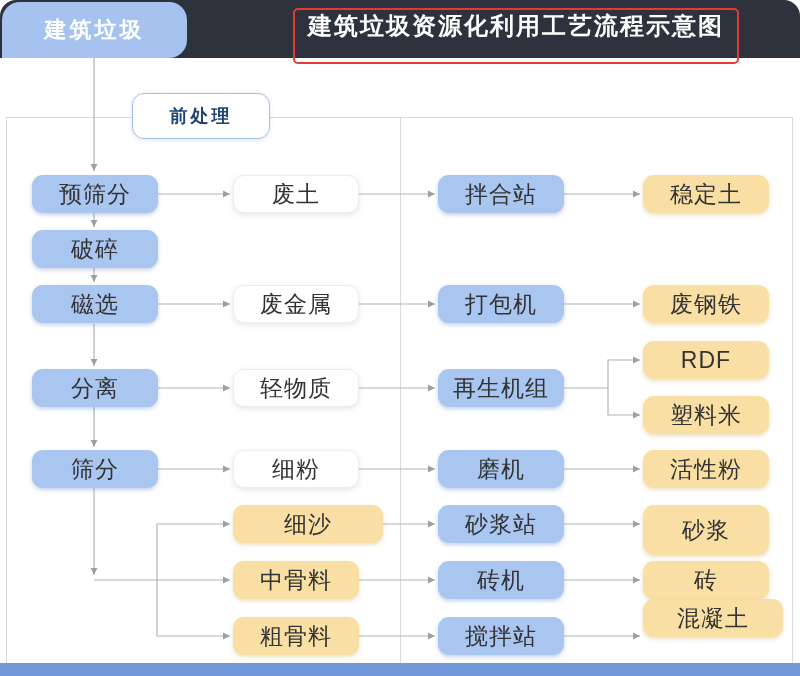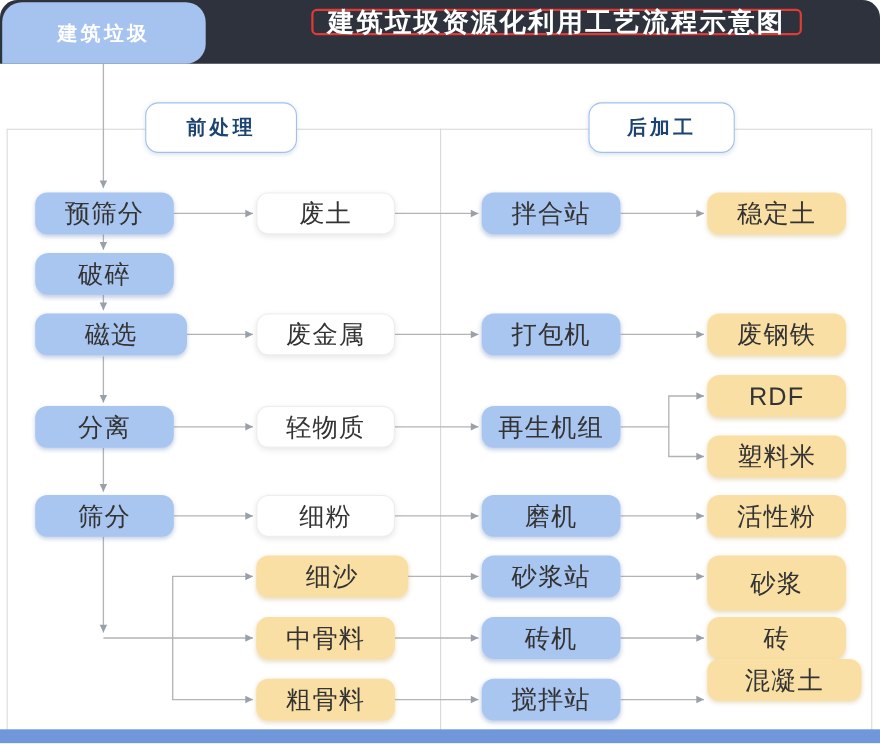--- a/index.html
+++ b/index.html
@@ -1,27 +1,27 @@
 <!DOCTYPE html>
 <html style="--header-bg: #2d323c; --tab-bg: #a6c3ef; --title-frame: #e23b35; --node-blue: #a9c6f1; --node-yellow: #f9dfa3; --node-white: #ffffff; --pill-border: #a3c1e8; --pill-text: #1d4373; --panel-border: #dadada; --line: #b3b3b3; --arrow: #9aa0a8; --footer-bar: #6f97d9; --text: #333333;"><head>
 <meta charset="utf-8">
 <style>
   html,body{margin:0;padding:0;background:#fff;}
   .stage{position:relative;width:800px;height:676px;overflow:hidden;background:#ffffff;
          font-family:"Liberation Sans","DejaVu Sans",sans-serif;}
   
   .header-bar{position:absolute;left:0;top:0;width:800px;height:58px;
               background:var(--header-bg,#2d323c);border-radius:16px 16px 0 0;}
-  .title-frame{position:absolute;left:283px;top:8px;height:24px;display:flex;align-items:center;
+  .title-frame{position:absolute;left:293px;top:8px;height:56px;display:flex;align-items:flex-start;
                padding:0 13px;border:2px solid var(--title-frame,#e23b35);border-radius:5px;box-sizing:border-box;}
   .page-title{color:#ffffff;font-size:24px;font-weight:bold;letter-spacing:2px;white-space:nowrap;}
   .source-tab{position:absolute;left:2px;top:2px;width:185px;height:56px;
               background:var(--tab-bg,#a6c3ef);border-radius:18px 18px 18px 0;
               display:flex;align-items:center;justify-content:center;
-              color:#ffffff;font-size:18px;font-weight:bold;letter-spacing:3px;}
+              color:#ffffff;font-size:22px;font-weight:bold;letter-spacing:3px;}
   
   .content-panel{position:absolute;left:6px;top:117px;width:787px;height:556px;
                  border:1px solid var(--panel-border,#dadada);box-sizing:border-box;}
   .divider{position:absolute;left:400px;top:117px;width:1px;height:556px;
            background:var(--panel-border,#dadada);}
   
   #edges{position:absolute;left:0;top:0;pointer-events:none;}
   
   #nodes .node{position:absolute;display:flex;align-items:center;justify-content:center;
                font-size:23px;color:var(--text,#333333);letter-spacing:1px;
@@ -111,29 +111,29 @@
       <polyline points="94,580 230,580" fill="none" stroke="#b3b3b3" stroke-width="1.2"></polyline>
       <polygon points="230,580 223,583.4 223,576.6" fill="#9aa0a8"></polygon>
       <polyline points="157,580 157,524 230,524" fill="none" stroke="#b3b3b3" stroke-width="1.2"></polyline>
       <polygon points="230,524 223,527.4 223,520.6" fill="#9aa0a8"></polygon>
       <polyline points="157,580 157,636 230,636" fill="none" stroke="#b3b3b3" stroke-width="1.2"></polyline>
       <polygon points="230,636 223,639.4 223,632.6" fill="#9aa0a8"></polygon>
     </svg>
 
   <div id="nodes">
       <div class="node blue" style="left: 32px; top: 175px; width: 126px; height: 38px;">预筛分</div>
-      <div class="node blue" style="left: 32px; top: 230px; width: 126px; height: 38px; border-radius: 12px;">破碎</div>
-      <div class="node blue" style="left: 32px; top: 285px; width: 138px; height: 38px;">磁选</div>
+      <div class="node blue" style="left: 32px; top: 230px; width: 126px; height: 38px;">破碎</div>
+      <div class="node blue" style="left: 32px; top: 285px; width: 126px; height: 38px;">磁选</div>
       <div class="node blue" style="left: 32px; top: 369px; width: 126px; height: 38px;">分离</div>
       <div class="node blue" style="left: 32px; top: 450px; width: 126px; height: 38px;">筛分</div>
       <div class="node white" style="left: 233px; top: 175px; width: 126px; height: 38px;">废土</div>
       <div class="node white" style="left: 233px; top: 285px; width: 126px; height: 38px;">废金属</div>
       <div class="node white" style="left: 233px; top: 369px; width: 126px; height: 38px;">轻物质</div>
       <div class="node white" style="left: 233px; top: 450px; width: 126px; height: 38px;">细粉</div>
-      <div class="node yellow" style="left: 233px; top: 505px; width: 138px; height: 38px; font-family: Liberation Mono, monospace;">细沙</div>
+      <div class="node yellow" style="left: 233px; top: 505px; width: 150px; height: 38px; font-family: Liberation Mono, monospace;">细沙</div>
       <div class="node yellow" style="left: 233px; top: 561px; width: 126px; height: 38px;">中骨料</div>
       <div class="node yellow" style="left: 233px; top: 617px; width: 126px; height: 38px;">粗骨料</div>
       <div class="node blue" style="left: 438px; top: 175px; width: 126px; height: 38px;">拌合站</div>
       <div class="node blue" style="left: 438px; top: 285px; width: 126px; height: 38px;">打包机</div>
       <div class="node blue" style="left: 438px; top: 369px; width: 126px; height: 38px;">再生机组</div>
       <div class="node blue" style="left: 438px; top: 450px; width: 126px; height: 38px;">磨机</div>
       <div class="node blue" style="left: 438px; top: 505px; width: 126px; height: 38px;">砂浆站</div>
       <div class="node blue" style="left: 438px; top: 561px; width: 126px; height: 38px;">砖机</div>
       <div class="node blue" style="left: 438px; top: 617px; width: 126px; height: 38px;">搅拌站</div>
       <div class="node yellow" style="left: 643px; top: 175px; width: 126px; height: 38px;">稳定土</div>
@@ -142,18 +142,15 @@
       <div class="node yellow" style="left: 643px; top: 396px; width: 126px; height: 38px;">塑料米</div>
       <div class="node yellow" style="left: 643px; top: 450px; width: 126px; height: 38px;">活性粉</div>
       <div class="node yellow" style="left: 643px; top: 505px; width: 126px; height: 50px;">砂浆</div>
       <div class="node yellow" style="left: 643px; top: 561px; width: 126px; height: 38px;">砖</div>
       <div class="node yellow" style="left: 643px; top: 599px; width: 140px; height: 38px;">混凝土</div>
     </div>
 
   <div class="pill pill-pre">
     <span>前处理</span>
   </div>
-  <div class="pill pill-post">
-    <span>后加工</span>
-  </div>
 
   <div class="footer-bar"></div>
 </div>
 
 </body></html>

